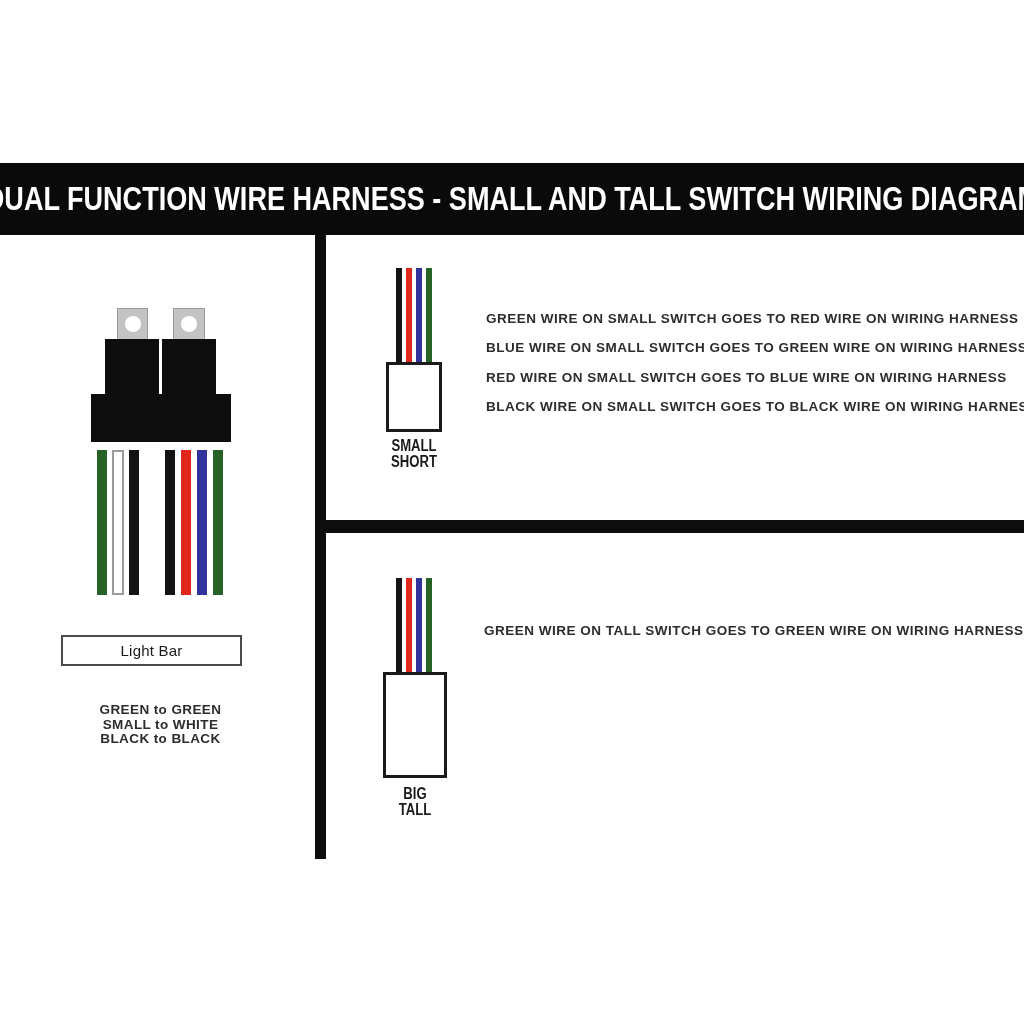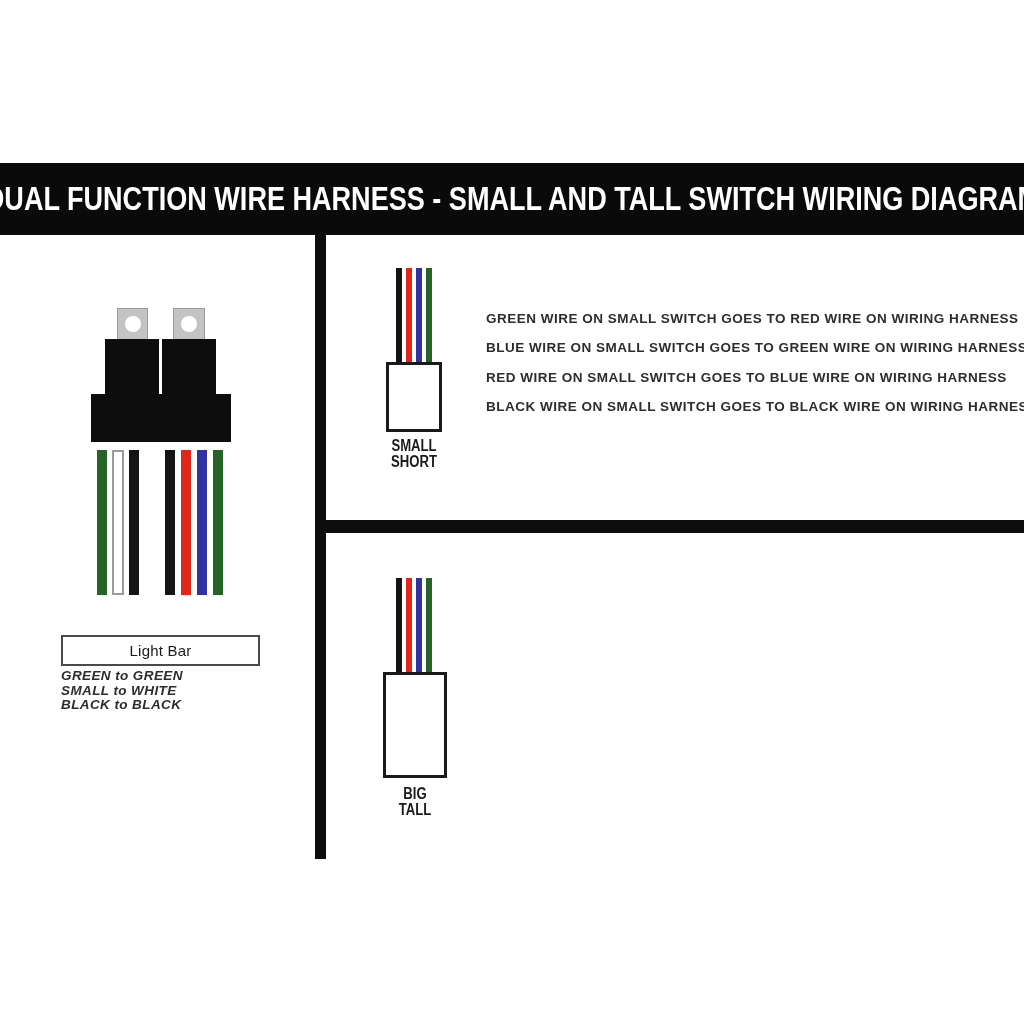--- a/index.html
+++ b/index.html
@@ -28,25 +28,25 @@
   
   .wire-group{position:absolute;display:flex;}
   .wire{height:100%;width:var(--ww,10px);}
   .wire.white{box-sizing:border-box;border:2px solid #9b9b9b;width:calc(var(--ww,10px) + 2px);}
   #harness-wires-left{left:97px;top:450px;height:145px;gap:5px;--ww:10px;}
   #harness-wires-right{left:165px;top:450px;height:145px;gap:6px;--ww:10px;}
   #small-switch-wires{left:396px;top:268px;height:95px;gap:4px;--ww:6px;}
   #tall-switch-wires{left:396px;top:578px;height:95px;gap:4px;--ww:6px;}
 
   
-  .light-bar-box{position:absolute;left:61px;top:635px;width:199px;height:31px;background:#ffffff;
+  .light-bar-box{position:absolute;left:61px;top:635px;width:181px;height:31px;background:#ffffff;
                  border:2px solid #4a4a4a;box-sizing:border-box;
                  display:flex;align-items:center;justify-content:center;}
   .light-bar-label{font-size:15px;color:#1a1a1a;letter-spacing:0.2px;}
-  .color-mapping{position:absolute;left:61px;top:669px;width:199px;text-align:left;font-style:italic;}
+  .color-mapping{position:absolute;left:61px;top:703px;width:199px;text-align:center;}
   .color-mapping .map-line{font-size:13.5px;font-weight:bold;color:#2d2d2d;line-height:14.6px;letter-spacing:0.4px;}
 
   
   .switch-body{position:absolute;background:#ffffff;border:3px solid #1a1a1a;box-sizing:border-box;}
   #small-switch-body{left:386px;top:362px;width:56px;height:70px;}
   #tall-switch-body{left:383px;top:672px;width:64px;height:106px;}
   .switch-label{position:absolute;text-align:center;font-weight:bold;color:#1a1a1a;
                 font-size:16px;line-height:15.5px;transform:scaleX(0.82);}
   #small-switch-label{left:376px;top:438px;width:76px;}
   #tall-switch-label{left:375px;top:786px;width:80px;}
@@ -125,15 +125,16 @@
       <div class="wire red" style="background: rgb(224, 39, 28);"></div>
       <div class="wire blue" style="background: rgb(50, 50, 158);"></div>
       <div class="wire green" style="background: rgb(39, 99, 39);"></div>
     </div>
   <div class="switch-body" id="tall-switch-body"></div>
   <div class="switch-label" id="tall-switch-label">
     <div>BIG</div>
     <div>TALL</div>
   </div>
   <div class="instructions" id="tall-switch-instructions">
+      <div class="instruction-line">GREEN WIRE ON TALL SWITCH GOES TO GREEN WIRE ON WIRING HARNESS</div>
     </div>
 
 </div>
 
 </body></html>

